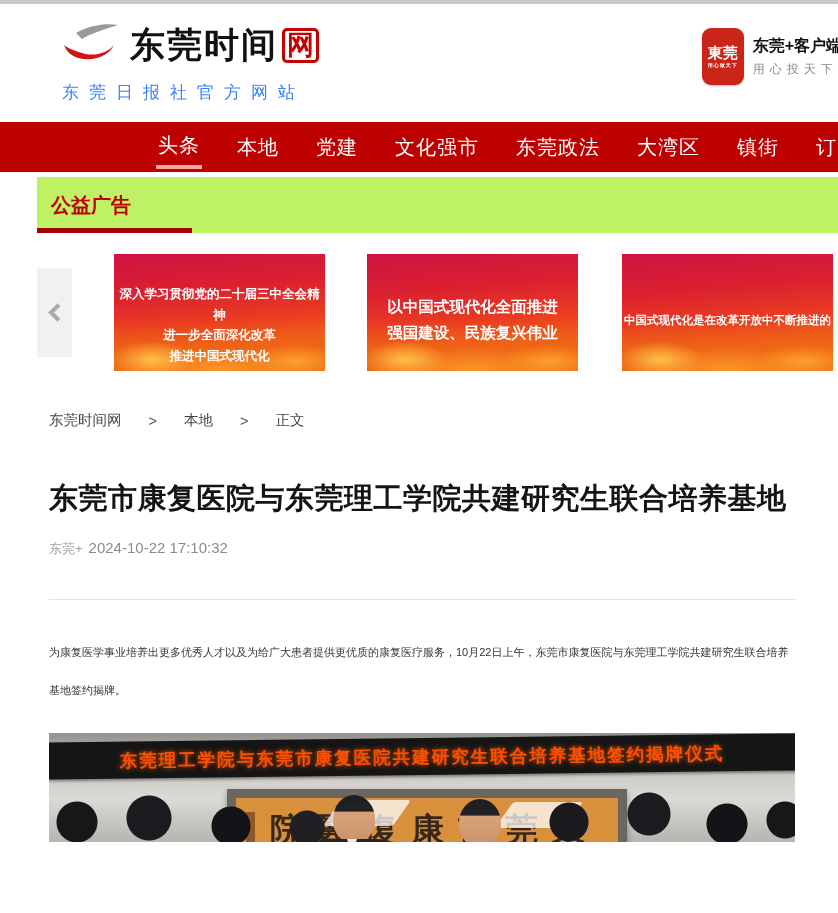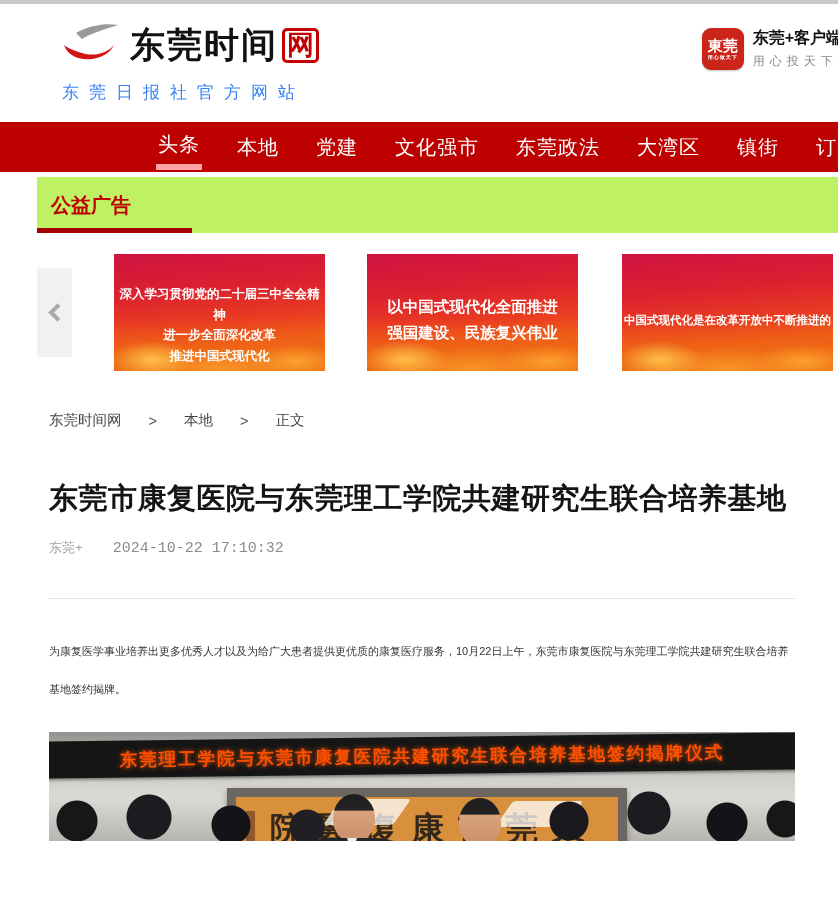--- a/index.html
+++ b/index.html
@@ -13,33 +13,33 @@
   .header { position:relative; height:118px; background:#fff; }
   .logo { position:absolute; left:62px; top:18px; cursor:pointer; }
   .logo-row { display:flex; align-items:center; }
   .logo-swoosh { width:62px; height:46px; margin-right:6px; }
   .logo-main { font-size:35px; font-weight:700; color:#111; letter-spacing:2px; }
   .logo-net { display:inline-block; font-size:27px; font-weight:700; color:#c40000;
               border:3px solid #c40000; border-radius:5px; padding:0 2px; margin-left:4px; line-height:1.1; }
   .logo-sub { margin-top:12px; font-size:17px; color:#3b82f6; letter-spacing:10px; }
 
   .app-badge { position:absolute; right:-4px; top:24px; display:flex; align-items:center; gap:9px; }
-  .app-icon { width:42px; height:42px; background:#cb2419; border-radius:9px; color:#fff;
+  .app-icon { width:42px; height:57px; background:#cb2419; border-radius:9px; color:#fff;
               display:flex; flex-direction:column; align-items:center; justify-content:center;
               font-weight:700; box-shadow:0 1px 2px rgba(0,0,0,.25); }
   .app-icon .big { font-size:15px; line-height:1.1; font-family:"Liberation Serif", serif; }
   .app-icon .tiny { font-size:5px; letter-spacing:1px; }
   .app-text .t1 { font-size:16px; font-weight:700; color:#111; }
   .app-text .t2 { font-size:12px; color:#8a8a8a; letter-spacing:5px; margin-top:4px; }
 
   
   .nav { height:50px; background:#bd0100; display:flex; align-items:center;
          padding-left:156px; gap:33px; overflow:hidden; white-space:nowrap; }
   .nav-item { color:#fff; font-size:20px; letter-spacing:1px; padding:6px 2px; cursor:pointer; }
-  .nav-item.active { border-bottom:6px solid #fca5a5; }
+  .nav-item.active { border-bottom:4px solid #fca5a5; }
 
   
   .ad-strip { position:relative; margin:5px 0 0 37px; width:801px; height:56px; background:#bef264; }
   .ad-title { position:absolute; left:14px; top:15px; font-size:20px; font-weight:700; color:#c00000; }
   .ad-underline { position:absolute; left:0; bottom:0; width:155px; height:5px; background:#a30000; }
 
   
   .carousel { position:relative; height:117px; margin-top:21px; }
   .prev-btn { position:absolute; left:37px; top:14px; width:35px; height:89px; background:#f1f1f1;
               display:flex; align-items:center; justify-content:center; cursor:pointer; }
@@ -60,21 +60,21 @@
   .banner-3 .txt { padding-top:56px; font-size:11.5px; line-height:1.8; }
 
   
   .breadcrumb { margin:40px 0 0 49px; font-size:14.5px; color:#444; display:flex; gap:27px; align-items:center; }
   .breadcrumb .link { cursor:pointer; }
   .breadcrumb .sep { color:#555; }
 
   
   .article-title { margin:48px 0 0 49px; width:748px; font-size:29px; font-weight:700;
                    color:#141414; line-height:41px; letter-spacing:.5px; }
-  .byline { margin:20px 0 12px 49px; display:flex; align-items:baseline; gap:30px;font-family:Liberation Mono, monospace; }
+  .byline { margin:20px 0 12px 49px; display:flex; align-items:baseline; gap:6px; }
   .byline .src { font-size:13px; color:#a0a0a0; }
   .byline .time { font-size:15px; color:#8b8b8b; }
   .divider { margin:41px 0 0 49px; width:746px; height:0; border-top:1px solid #e3e3e3; }
   .para { margin:33px 0 0 49px; width:748px; font-size:11px; color:#333; line-height:38px; }
 
   
   .photo { position:relative; margin:24px 0 0 49px; width:746px; height:109px; overflow:hidden;
            background:linear-gradient(180deg,#93918d 0%,#c9c7c2 30%,#dcdad5 60%,#b7b5b0 100%); }
   .led { position:absolute; left:-6px; top:5px; width:758px; height:37px; background:#151515;
          transform:rotate(-.7deg); display:flex; align-items:center; justify-content:center;

